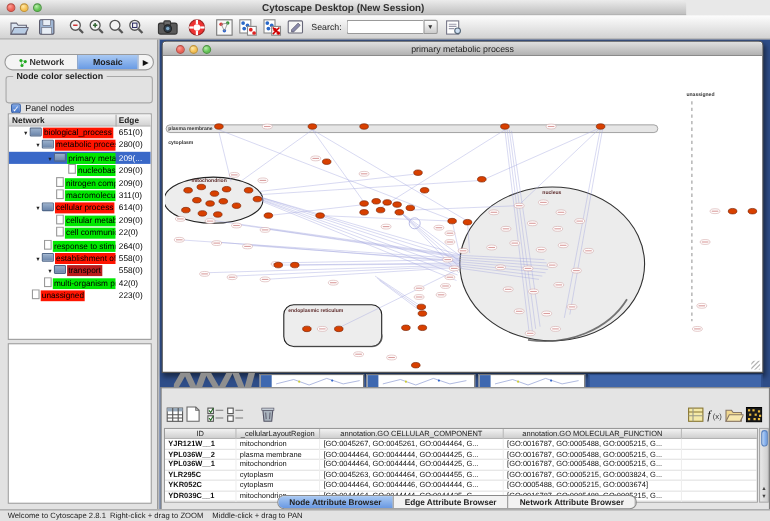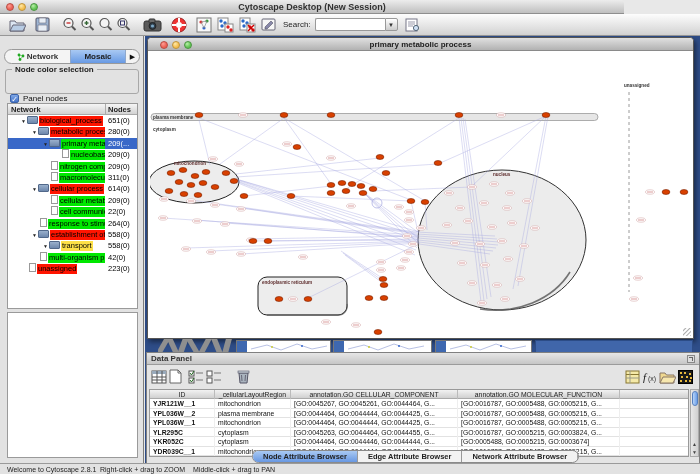--- a/index.html
+++ b/index.html
@@ -47,21 +47,21 @@
 .trow.sel .num{color:#fff}
 .arrow{display:inline-block;width:6px;font-size:5px;color:#222}
 .fold{display:inline-block;width:11px;height:8px;background:linear-gradient(#9ab0cc,#6d87ac);border:1px solid #51688a;border-radius:1px;vertical-align:-1px;margin-right:1px}
 .file{display:inline-block;width:7px;height:9px;background:#fff;border:1px solid #999;vertical-align:-1px;margin-right:1px;margin-left:2px}
 #emptybox{position:absolute;left:7px;top:276px;width:131px;height:146px;background:#fff;border:1px solid #9a9a9a}
 
 #desktop{position:absolute;left:145px;top:36px;width:555px;height:427px;background:#2e4d88}
 #netwin{position:absolute;left:2px;top:1px;width:547px;height:302px;background:#fff;border:1px solid #555;border-radius:4px 4px 0 0;box-shadow:2px 3px 5px rgba(0,0,0,.45)}
 #netwin-title{height:13px;background:linear-gradient(#e0e0e0,#b2b2b2);border-bottom:1px solid #8a8a8a;border-radius:4px 4px 0 0;position:relative}
 #netwin-title .macbtns{top:2.5px;left:12px}
-#netwin-name{text-align:center;font-size:8px;font-weight:bold;color:#222;line-height:13px}
+#netwin-name{text-align:center;font-size:8px;font-weight:normal;color:#222;line-height:13px}
 #canvas{position:absolute;left:2px;top:14px;width:541px;height:285px;background:#fff;overflow:hidden}
 #grip{position:absolute;right:2px;bottom:2px;width:8px;height:8px;background:repeating-linear-gradient(135deg,#fff 0,#fff 1px,#aaa 2px,#fff 3px)}
 
 .frag{position:absolute;top:304px;height:13px;background:#fff;border:1px solid #777;overflow:hidden}
 .fragblue{position:absolute;left:0;top:0;width:10px;height:13px;background:#3e68b0}
 #watermark{position:absolute;left:13px;top:303px;width:76px;height:14px;overflow:hidden}
 #watermark i{position:absolute;background:#8f8f8f;width:6px;height:24px;top:-5px}
 #bluebar{position:absolute;left:390px;top:304px;width:158px;height:13px;background:#4066aa;border:1px solid #2c4c86}
 
 #dpanel{position:absolute;left:1px;top:316px;width:554px;height:111px;background:#e4e4e4;border:1px solid #808080;border-bottom:none}
@@ -229,36 +229,36 @@
   <div id="groupbox">
     <span id="gb-title">Node color selection</span>
   </div>
   <div id="checkbox-row">
     <span id="checkbox">✓</span>
     <span id="cb-label">Panel nodes</span>
   </div>
   <div id="treebox">
     <div id="tree-hdr">
       <span class="c1">Network</span>
-      <span class="c2">Nodes</span>
+      <span class="c2">Edge</span>
       <span class="div"></span>
     </div>
     <div id="tree-rows">
         <div class="trow"><span style="display:inline-block;width:13px"></span><span class="arrow">▼</span><span class="fold"></span><span class="lbl" style="background:#ff1400;max-width:66px">biological_process</span><span class="num">651(0)</span></div>
         <div class="trow"><span style="display:inline-block;width:24px"></span><span class="arrow">▼</span><span class="fold"></span><span class="lbl" style="background:#ff1400;max-width:55px">metabolic process</span><span class="num">280(0)</span></div>
         <div class="trow sel"><span style="display:inline-block;width:35px"></span><span class="arrow">▼</span><span class="fold"></span><span class="lbl" style="background:#00e800;max-width:44px">primary metabo</span><span class="num">209(...</span></div>
         <div class="trow"><span style="display:inline-block;width:46px"></span><span class="arrow"></span><span class="file"></span><span class="lbl" style="background:#00e800;max-width:35px">nucleobase-</span><span class="num">209(0)</span></div>
         <div class="trow"><span style="display:inline-block;width:35px"></span><span class="arrow"></span><span class="file"></span><span class="lbl" style="background:#00e800;max-width:46px">nitrogen compo</span><span class="num">209(0)</span></div>
         <div class="trow"><span style="display:inline-block;width:35px"></span><span class="arrow"></span><span class="file"></span><span class="lbl" style="background:#00e800;max-width:46px">macromolecule</span><span class="num">311(0)</span></div>
         <div class="trow"><span style="display:inline-block;width:24px"></span><span class="arrow">▼</span><span class="fold"></span><span class="lbl" style="background:#ff1400;max-width:55px">cellular process</span><span class="num">614(0)</span></div>
         <div class="trow"><span style="display:inline-block;width:35px"></span><span class="arrow"></span><span class="file"></span><span class="lbl" style="background:#00e800;max-width:46px">cellular metabo</span><span class="num">209(0)</span></div>
         <div class="trow"><span style="display:inline-block;width:35px"></span><span class="arrow"></span><span class="file"></span><span class="lbl" style="background:#00e800;max-width:46px">cell communicat</span><span class="num">22(0)</span></div>
         <div class="trow"><span style="display:inline-block;width:24px"></span><span class="arrow"></span><span class="file"></span><span class="lbl" style="background:#00e800;max-width:57px">response to stimulu</span><span class="num">264(0)</span></div>
         <div class="trow"><span style="display:inline-block;width:24px"></span><span class="arrow">▼</span><span class="fold"></span><span class="lbl" style="background:#ff1400;max-width:55px">establishment of lo</span><span class="num">558(0)</span></div>
-        <div class="trow"><span style="display:inline-block;width:35px"></span><span class="arrow">▼</span><span class="fold"></span><span class="lbl" style="background:#fde047;max-width:44px">transport</span><span class="num">558(0)</span></div>
+        <div class="trow"><span style="display:inline-block;width:35px"></span><span class="arrow">▼</span><span class="fold"></span><span class="lbl" style="background:#b91c1c;max-width:44px">transport</span><span class="num">558(0)</span></div>
         <div class="trow"><span style="display:inline-block;width:24px"></span><span class="arrow"></span><span class="file"></span><span class="lbl" style="background:#00e800;max-width:57px">multi-organism pro</span><span class="num">42(0)</span></div>
         <div class="trow"><span style="display:inline-block;width:13px"></span><span class="arrow"></span><span class="file"></span><span class="lbl" style="background:#ff1400;max-width:68px">unassigned</span><span class="num">223(0)</span></div>
       </div>
   </div>
   <div id="emptybox"></div>
 </div>
 
 <div id="desktop">
   <div id="netwin">
     <div id="netwin-title">
@@ -531,24 +531,20 @@
         <circle cx="65" cy="5" r="1" fill="#36c"></circle>
       </svg></div>
   <div class="frag" style="left:290px;width:97px"><span class="fragblue"></span><svg width="100" height="13">
         <path d="M14 8 L30 4 L44 9 L60 3 L75 8 L90 5" stroke="#9aa6d8" fill="none" stroke-width=".7"></path>
         <circle cx="35" cy="6" r="1" fill="#cc3"></circle>
         <circle cx="65" cy="5" r="1" fill="#36c"></circle>
       </svg></div>
   <div id="bluebar"></div>
 
   <div id="dpanel">
-    <div class="panel-hdr">
-      <span>Data Panel</span>
-      <span class="float-ico"></span>
-    </div>
     <div id="dp-toolbar">
         <div class="dpi" style="left: 3px;">
           <svg width="16" height="14" viewBox="0 0 16 14">
             <rect x="1" y="1" width="14" height="12" fill="#fff" stroke="#555"></rect>
             <rect x="1" y="1" width="14" height="3" fill="#9ab"></rect>
             <line x1="6" y1="1" x2="6" y2="13" stroke="#555"></line>
             <line x1="11" y1="1" x2="11" y2="13" stroke="#555"></line>
             <line x1="1" y1="7" x2="15" y2="7" stroke="#555"></line>
             <line x1="1" y1="10" x2="15" y2="10" stroke="#555"></line>
           </svg>

